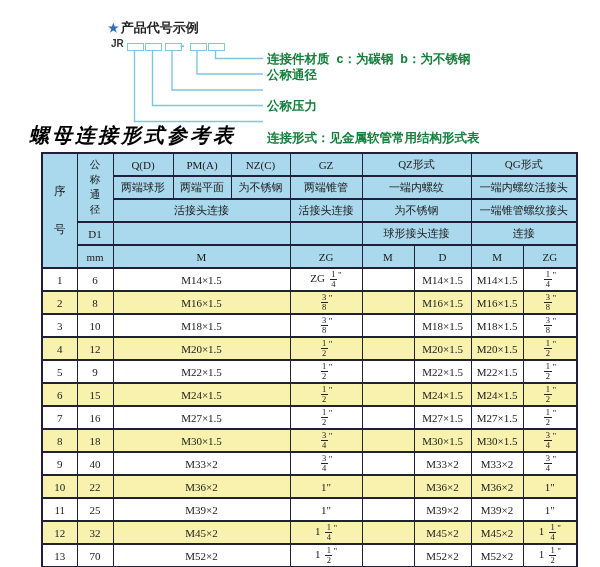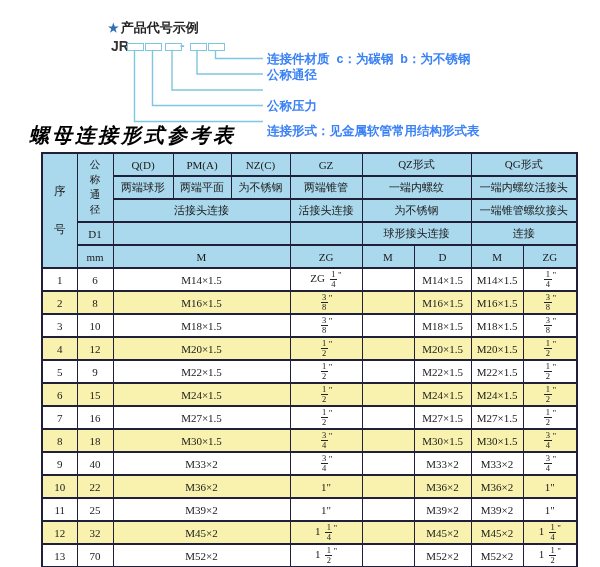--- a/index.html
+++ b/index.html
@@ -6,26 +6,26 @@
   body{width:600px;height:567px;background:#ffffff;position:relative;
        font-family:"Liberation Serif",serif;color:#1a1a1a;overflow:hidden;}
 
   
   .diagram{position:absolute;left:0;top:0;width:600px;height:140px;}
   .diagram svg{position:absolute;left:0;top:0;}
   .diag-title{position:absolute;left:100px;top:19px;font-family:Liberation Serif, serif;
               font-size:13px;font-weight:bold;color:#222;white-space:pre;margin-left:8px;}
   .star{color:#2e6db8;margin-right:2px;font-size:12px;}
   .code-prefix{position:absolute;left:111px;top:38px;font-family:"Liberation Sans",sans-serif;
-               font-size:14px;font-weight:bold;color:#333;}
+               font-size:10px;font-weight:bold;color:#333;}
   .code-box{position:absolute;top:43px;width:15px;height:6px;border:1px solid #7fc6e0;background:#fff;}
   .code-dash{position:absolute;left:180px;top:37px;color:#7fc6e0;font-weight:bold;
              font-size:14px;font-family:"Liberation Sans",sans-serif;}
   .diag-label{position:absolute;left:267px;height:15px;line-height:15px;white-space:pre;
-              font-family:"Liberation Sans",sans-serif;font-size:12.5px;font-weight:bold;color:#3b82f6;}
+              font-family:"Liberation Sans",sans-serif;font-size:12.5px;font-weight:bold;color:#15803d;}
 
   
   .table-title{position:absolute;left:29px;top:122px;margin:0;font-size:20px;font-weight:bold;
                font-style:italic;letter-spacing:3px;color:#000;font-family:"Liberation Serif",serif;}
 
   
   .tbl-wrap{position:absolute;left:41px;top:152px;}
   table{border-collapse:collapse;table-layout:fixed;width:535px;border:2px solid #20203a;}
   td{border:1px solid #20203a;border-top-width:2px;border-bottom-width:2px;
      text-align:center;vertical-align:middle;padding:0;font-size:11px;height:21px;
@@ -64,21 +64,21 @@
   <div class="code-prefix">JR</div>
   <div class="code-box" style="left:127px"></div>
   <div class="code-box" style="left:145px"></div>
   <div class="code-box" style="left:165px"></div>
   <span class="code-dash">-</span>
   <div class="code-box" style="left:190px"></div>
   <div class="code-box" style="left:208px"></div>
   <div class="diag-label" style="top:52px">连接件材质  c：为碳钢  b：为不锈钢</div>
   <div class="diag-label" style="top:68px">公称通径</div>
   <div class="diag-label" style="top:98.5px">公称压力</div>
-  <div class="diag-label" style="top:124px">连接形式：见金属软管常用结构形式表</div>
+  <div class="diag-label" style="top:131px">连接形式：见金属软管常用结构形式表</div>
 </div>
 
 <h2 class="table-title">螺母连接形式参考表</h2>
 
 <div class="tbl-wrap">
 <table>
   <colgroup>
     <col style="width:35px">
         <col style="width:36px">
         <col style="width:60px">

